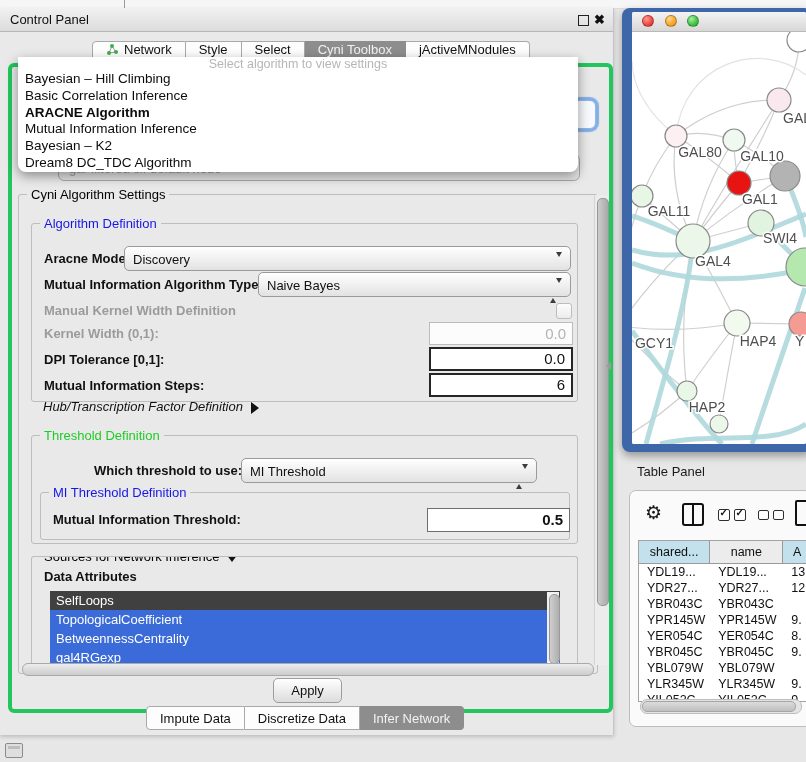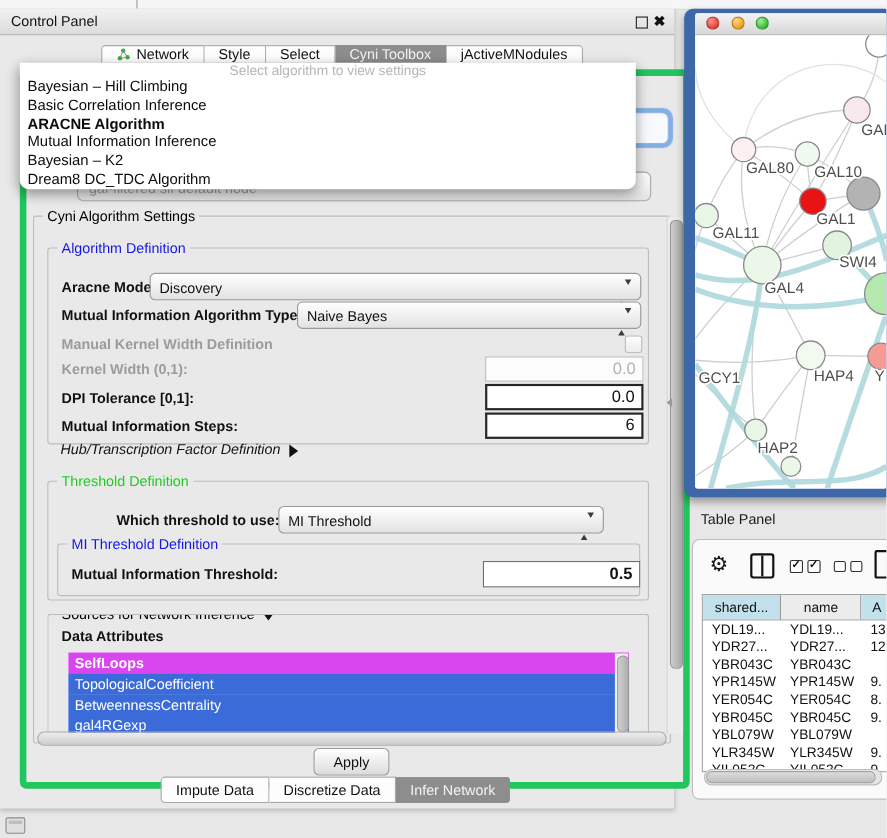--- a/index.html
+++ b/index.html
@@ -18,21 +18,21 @@
   .tab-row{display:flex;align-items:stretch;}
   #top-tabs{left:92px;top:28px;height:22px;align-items:flex-end;}
   #bottom-tabs{left:146px;top:698px;height:24px;}
   .cp-tab{display:flex;align-items:center;gap:5px;padding:0 13px;font-size:13px;color:#111;background:#fdfdfd;border:1px solid #a9a9a9;border-left:none;white-space:nowrap;cursor:default;}
   .tab-row .cp-tab:first-child{border-left:1px solid #a9a9a9;border-radius:4px 0 0 0;}
   .tab-row .cp-tab:last-child{border-radius:0 4px 0 0;}
   #bottom-tabs .cp-tab:first-child{border-radius:4px 0 0 4px;}
   #bottom-tabs .cp-tab:last-child{border-radius:0 4px 4px 0;}
   .cp-tab.selected{background:#8d8d8d;color:#f3f3f3;border-color:#8d8d8d;}
   
-  .cp-content{left:18px;top:55px;width:597px;height:642px;background:#e9e9e9;border:6px solid #22c55e;border-radius:6px;}
+  .cp-content{left:8px;top:55px;width:597px;height:642px;background:#e9e9e9;border:4px solid #22c55e;border-radius:6px;}
   
   .combo{height:25px;border:1px solid #9a9a9a;border-radius:5px;background:linear-gradient(#ffffff,#e2e2e2);font-size:13px;line-height:25px;padding-left:8px;color:#111;box-sizing:border-box;}
   .combo .arrows{position:absolute;right:8px;top:5px;}
   .arr-up{width:0;height:0;border-left:3.5px solid transparent;border-right:3.5px solid transparent;border-bottom:5px solid #3c3c3c;margin-bottom:2px;}
   .arr-dn{width:0;height:0;border-left:3.5px solid transparent;border-right:3.5px solid transparent;border-top:5px solid #3c3c3c;}
   .num{background:#fff;font-size:15px;text-align:right;padding-right:6px;box-sizing:border-box;color:#111;}
   .num.strong{border:2px solid #262626;line-height:20px;}
   .num.thin{border:1.5px solid #6f6f6f;line-height:21px;}
   .num.dis{border:1px solid #bcbcbc;color:#b3b3b3;background:#fcfcfc;line-height:22px;}
   .lbl{font-size:13px;font-weight:bold;color:#111;white-space:nowrap;}
@@ -192,21 +192,21 @@
             <div class="abs lbl" style="left:12px;top:14px;line-height:25px;">Mutual Information Threshold:</div>
             <div class="abs num thin" style="left:386px;top:15px;width:143px;height:24px;font-weight:bold;">0.5</div>
           </div>
         </div>
 
         <div class="abs fs" style="left:12px;top:361px;width:545px;height:116px;overflow:hidden;border-bottom:none;border-radius:3px 3px 0 0;">
           <span class="legend"><span>Sources for Network Inference</span><span class="tri-down"></span></span>
           <div class="abs lbl" style="left:12px;top:10px;line-height:20px;">Data Attributes</div>
           <div class="abs" id="attr-list" style="left:18px;top:34px;width:510px;height:76px;">
 
-          <div class="attr-item" style="background: #d946ef; font-weight: bold;">SelfLoops</div>
+          <div class="attr-item" style="background: #404040;">SelfLoops</div>
               <div class="attr-item" style="background: rgb(58, 107, 216);">TopologicalCoefficient</div>
               <div class="attr-item" style="background: rgb(58, 107, 216);">BetweennessCentrality</div>
               <div class="attr-item" style="background: rgb(58, 107, 216);">gal4RGexp</div>
               <div class="list-scroll">
                 <div class="list-thumb"></div>
               </div>
             </div>
         </div>
       </div>
 

